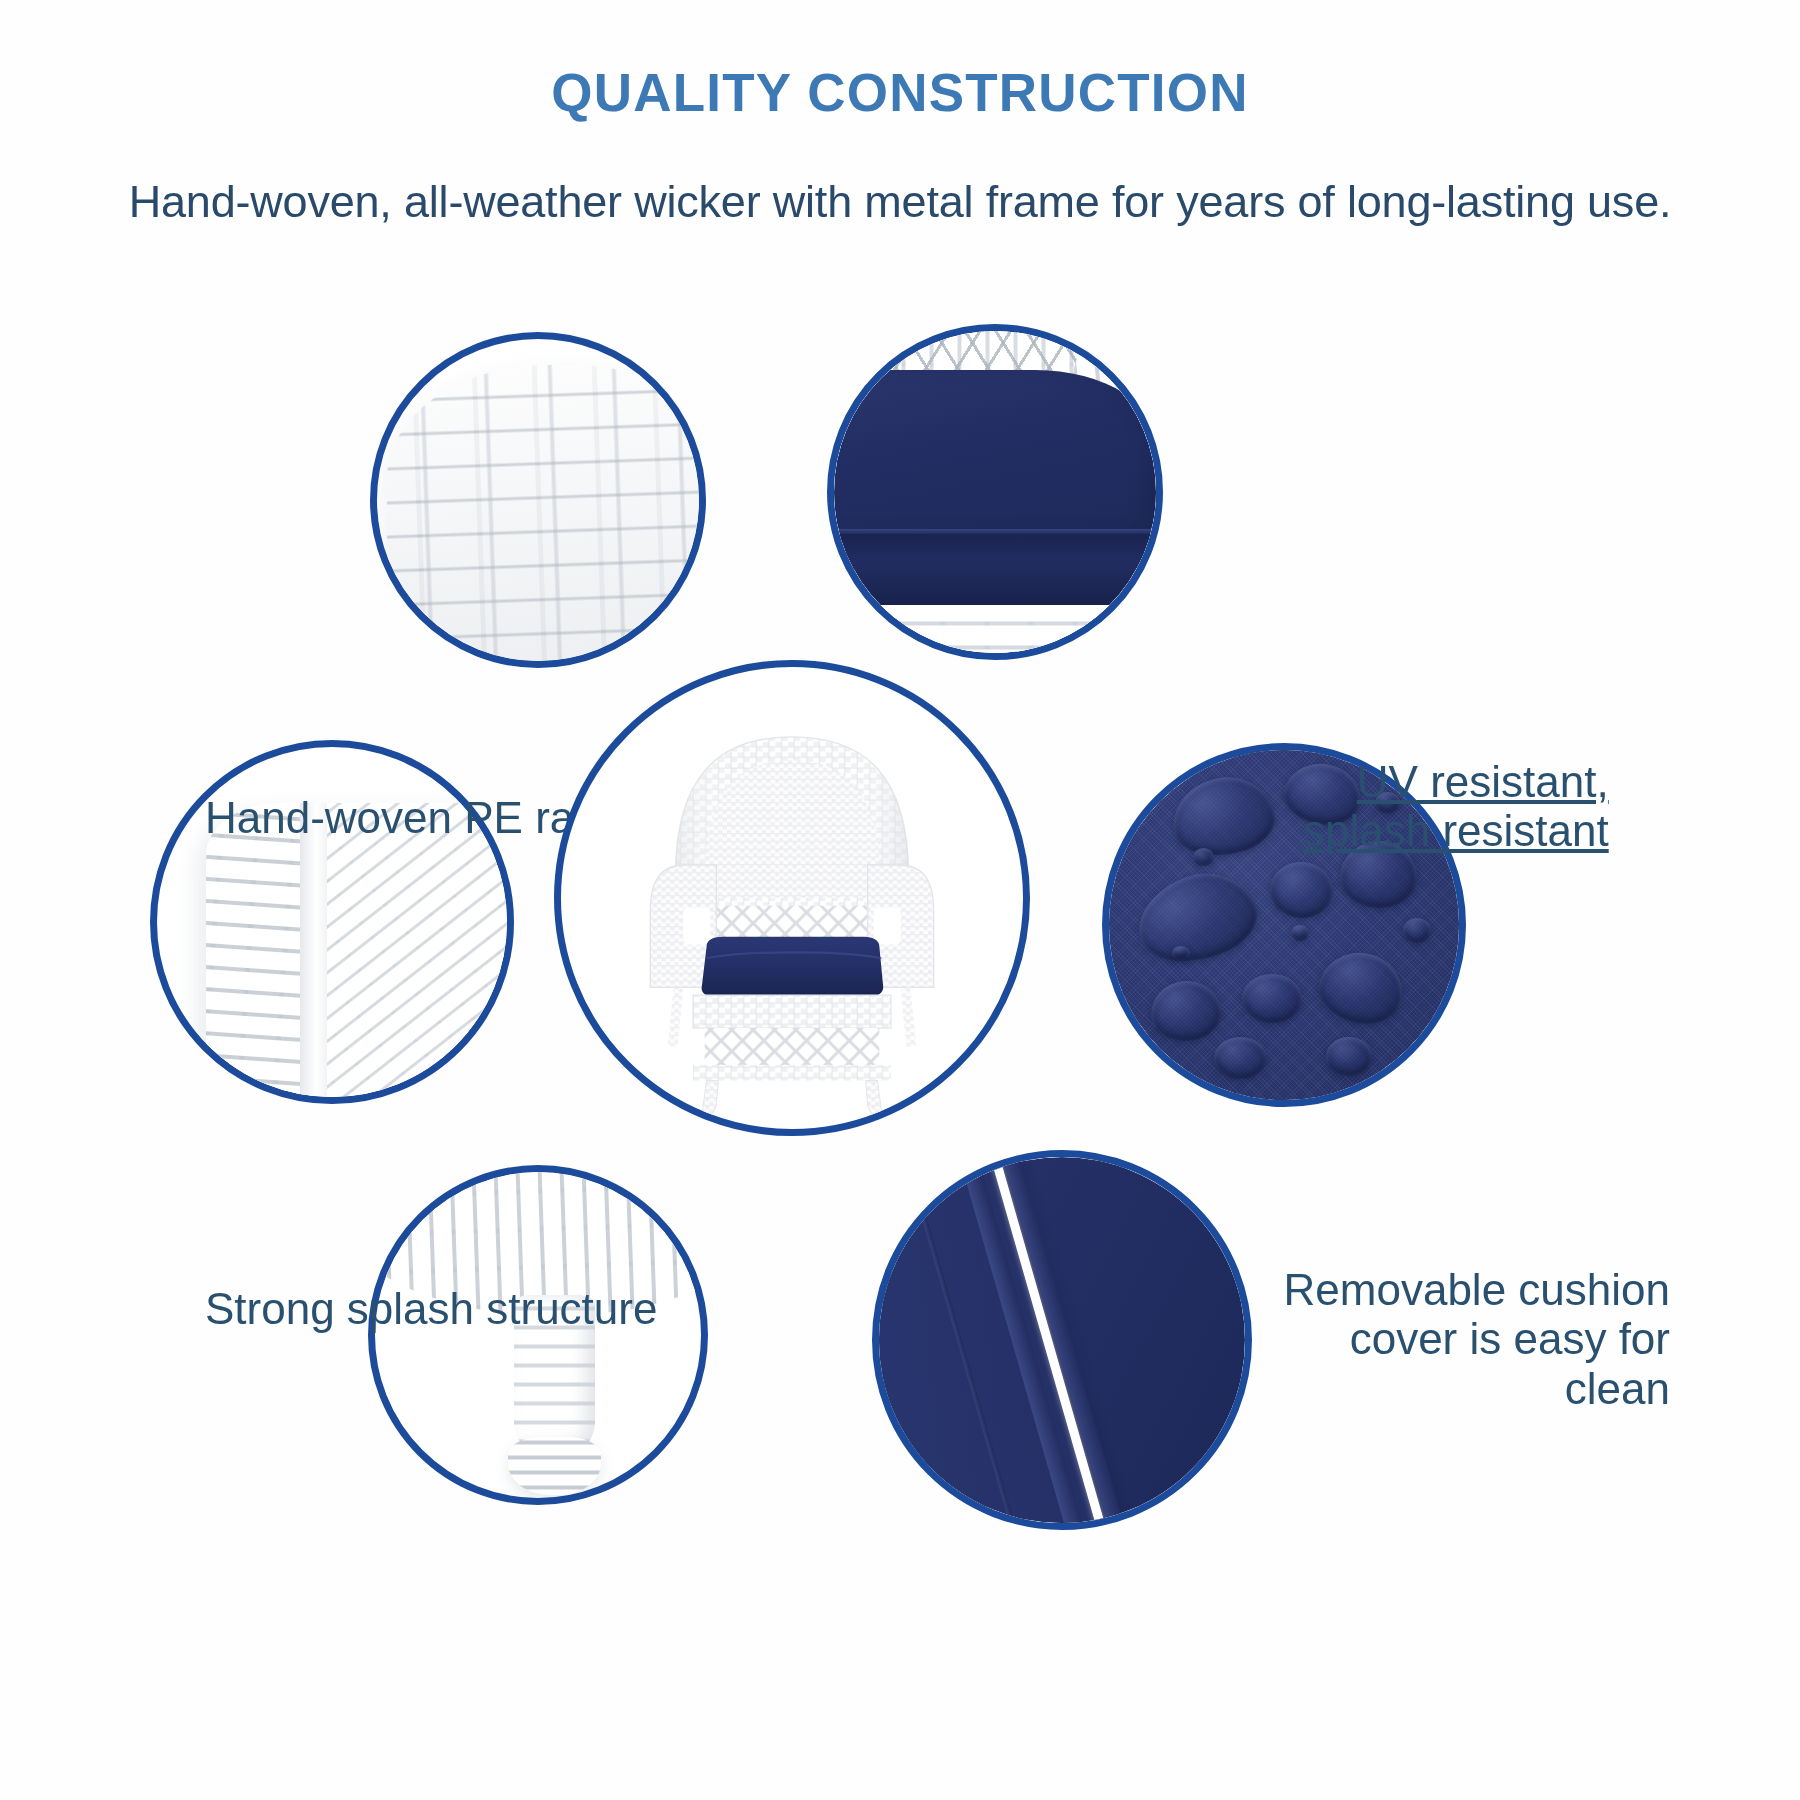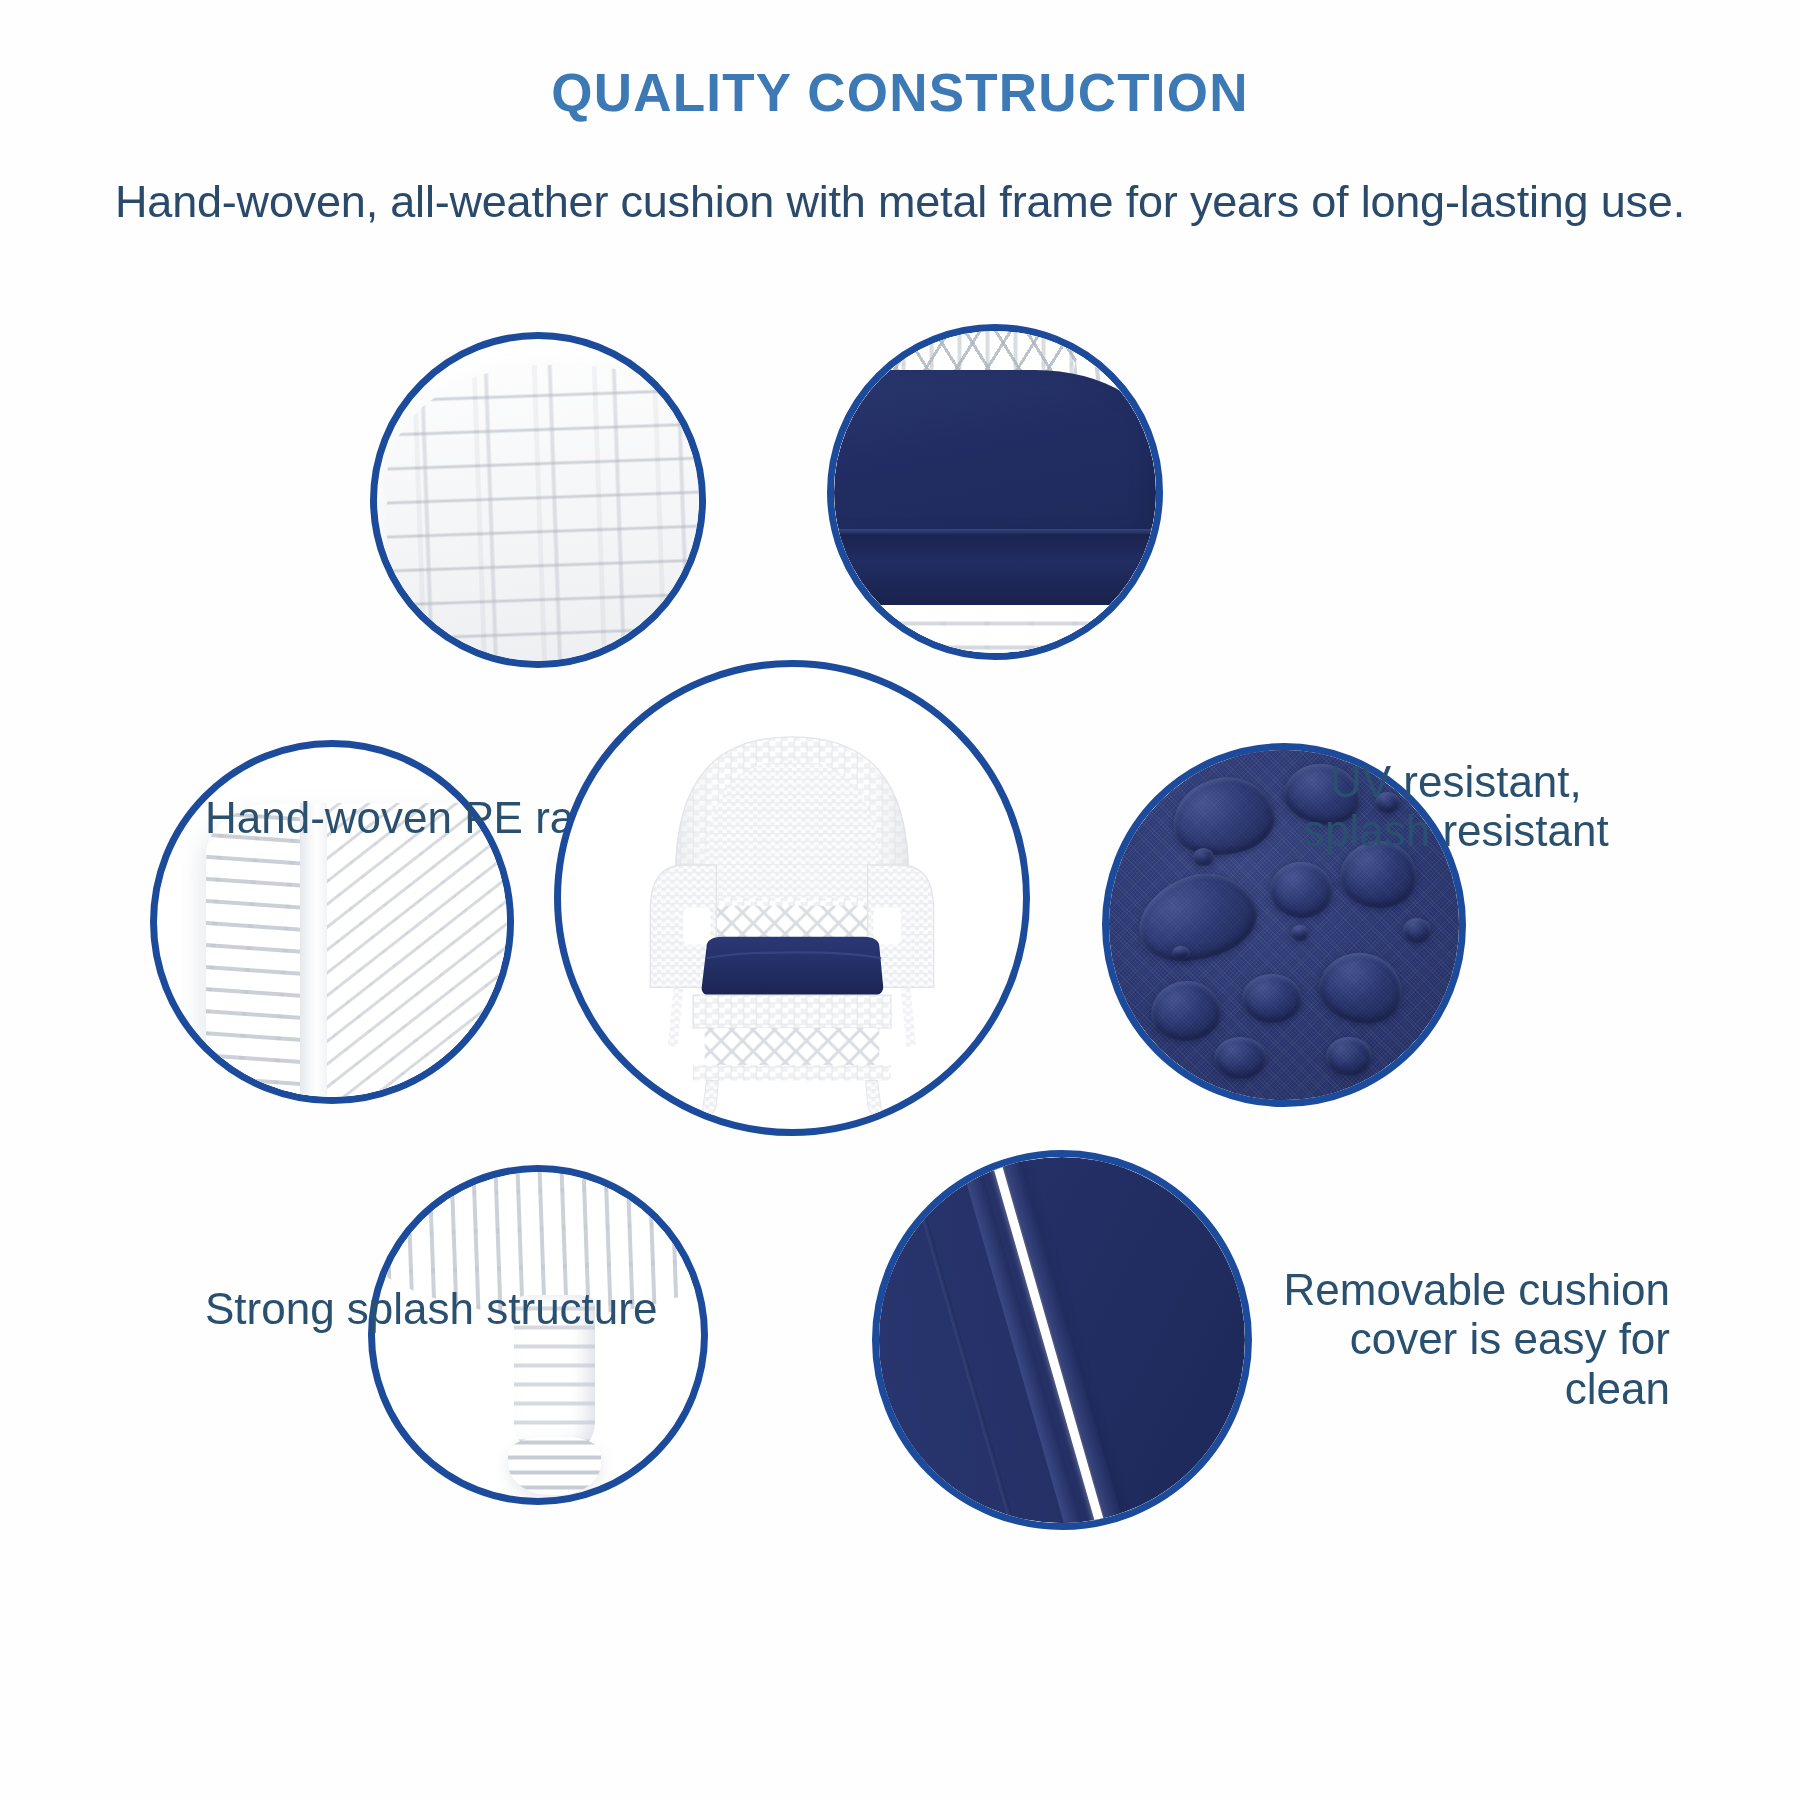--- a/index.html
+++ b/index.html
@@ -350,32 +350,32 @@
   
   .caption {
     position: absolute;
     color: #2a5070;
     font-size: 44px;
     font-weight: 400;
     line-height: 1.12;
     white-space: pre-line;
   }
   #caption-rattan   { left: 205px;  top: 793px;  }
-  #caption-uv       { left: 1303px; top: 757px;  text-align: center; }
+  #caption-uv       { left: 1303px; top: 757px;  text-align: right; text-decoration: underline; }
   #caption-metal    { left: 205px;  top: 1284px; }
   #caption-cushion  { left: 1270px; top: 1265px; text-align: right; width: 400px; }
 </style>
 </head>
 <body>
 
 <div id="page">
 
   <div class="title">QUALITY CONSTRUCTION</div>
 
-  <div class="subtitle">Hand-woven, all-weather cushion with metal frame for years of long-lasting use.</div>
+  <div class="subtitle">Hand-woven, all-weather wicker with metal frame for years of long-lasting use.</div>
 
   <div class="circ" id="circle-rattan" style="left:370px; top:332px; width:336px; height:336px;">
     <div class="circ-inner">
       <div class="c1-shape">
         <div class="weave-basket"></div>
       </div>
     </div>
   </div>
 
   <div class="circ" id="circle-cushion" style="left:827px; top:324px; width:336px; height:336px;">

